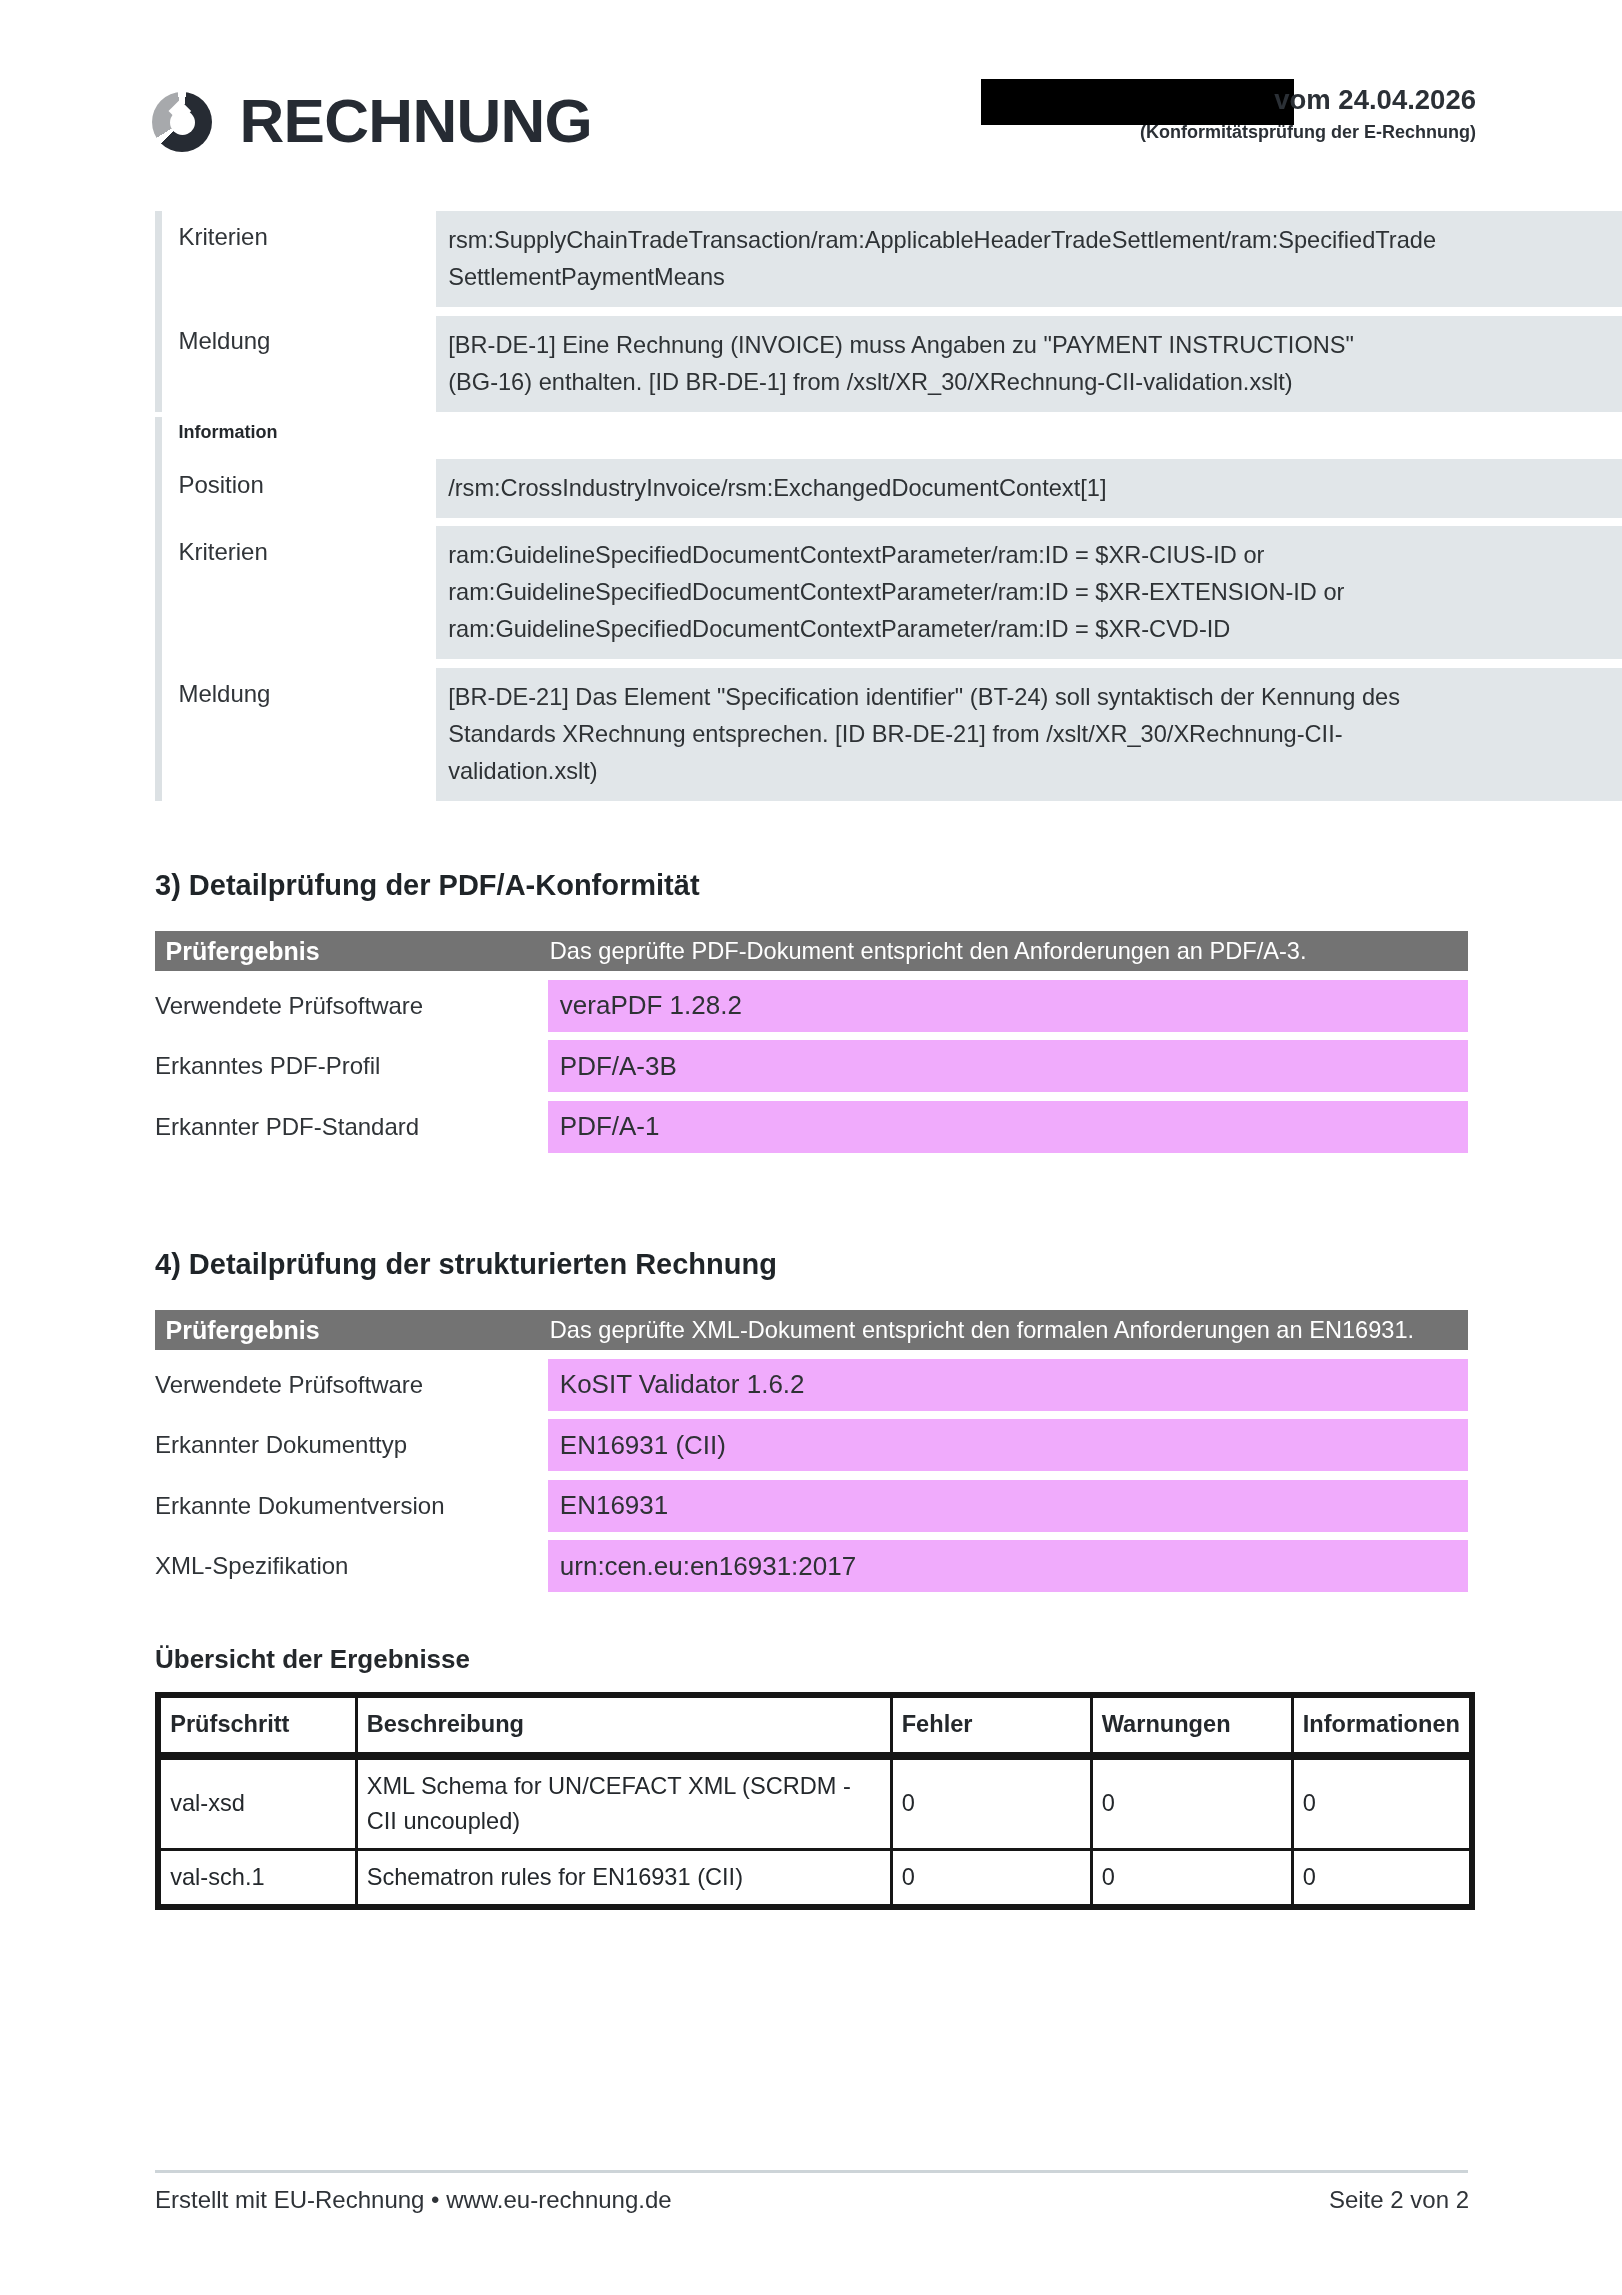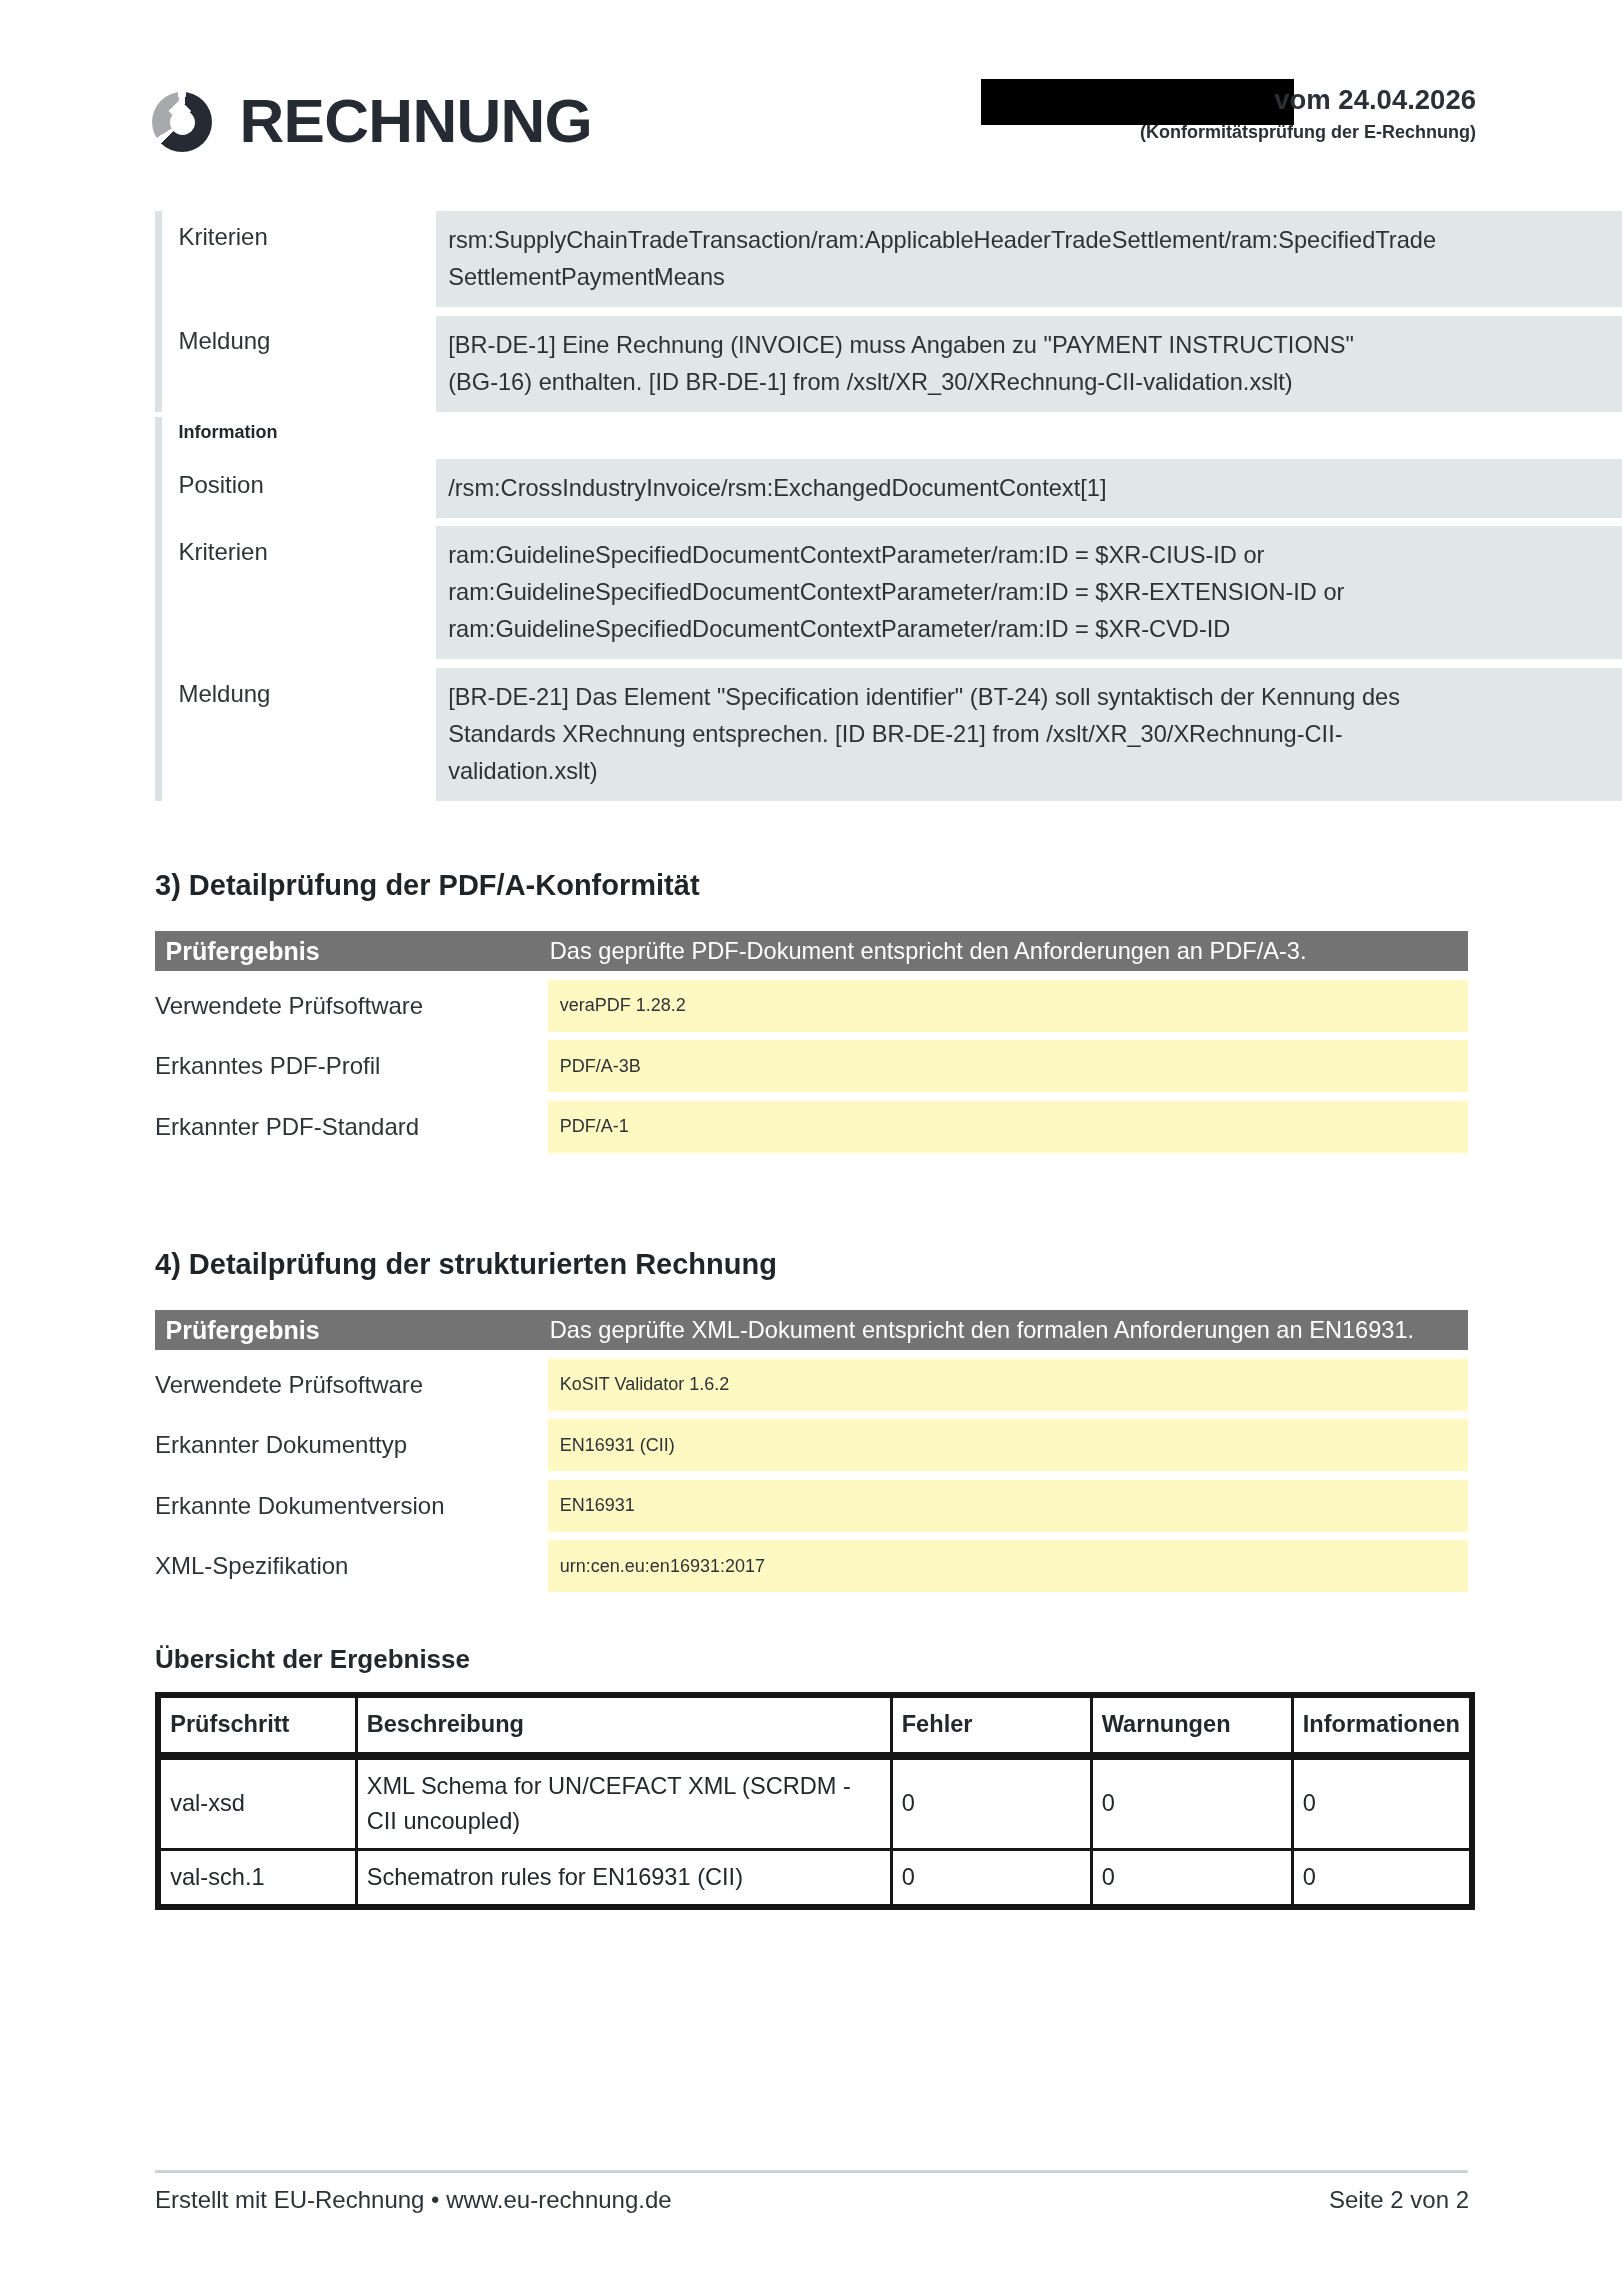--- a/index.html
+++ b/index.html
@@ -35,21 +35,21 @@
                       color:#2e3235; white-space:pre-line; overflow-wrap:anywhere; }
 
   
   .section { position:absolute; left:155px; width:1313px; }
   .section-heading { font-size:29px; font-weight:700; color:#1f2428; line-height:34px; margin-bottom:29px; }
   .result-bar { height:40px; background:#737373; color:#ffffff; display:flex; align-items:center; overflow:hidden; }
   .result-bar .rb-label { width:383px; flex:none; padding-left:10.5px; font-size:25px; font-weight:700; }
   .result-bar .rb-value { font-size:23.6px; padding-left:11.8px; white-space:nowrap; }
   .kv-line { display:flex; height:52px; margin-top:8.5px; }
   .kv-line .lbl2 { width:393px; flex:none; display:flex; align-items:center; font-size:24px; color:#303438; }
-  .kv-line .val2 { flex:1; background:#fef9c3; display:flex; align-items:center; padding:0 11.8px; font-size:18px; color:#2e3235; }
+  .kv-line .val2 { flex:1; background:#f0abfc; display:flex; align-items:center; padding:0 11.8px; font-size:26px; color:#2e3235; }
 
   
   .overview { position:absolute; left:155px; width:1313px; }
   .overview-heading { font-size:26px; font-weight:700; color:#24282c; line-height:30px; margin-bottom:18.3px; }
   table.results { width:1313px; border-collapse:collapse; table-layout:fixed; border:6.5px solid #161616; }
   table.results th, table.results td { border:3.3px solid #161616; text-align:left; vertical-align:middle;
     padding:9.2px 9.2px; font-size:23.6px; line-height:35px; color:#24282c; overflow:hidden; }
   table.results th { font-weight:700; height:55px; border-bottom-width:8.5px; }
   table.results td { height:52px; }
 

